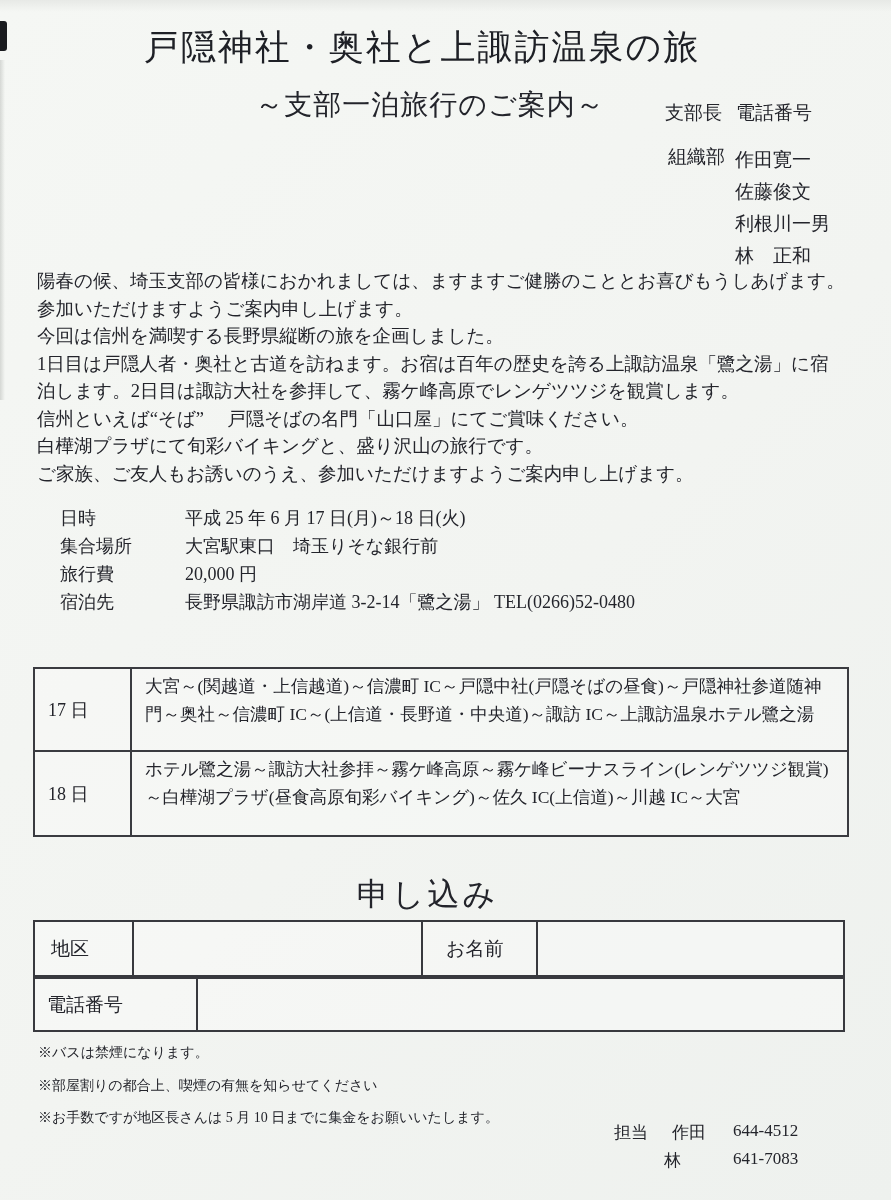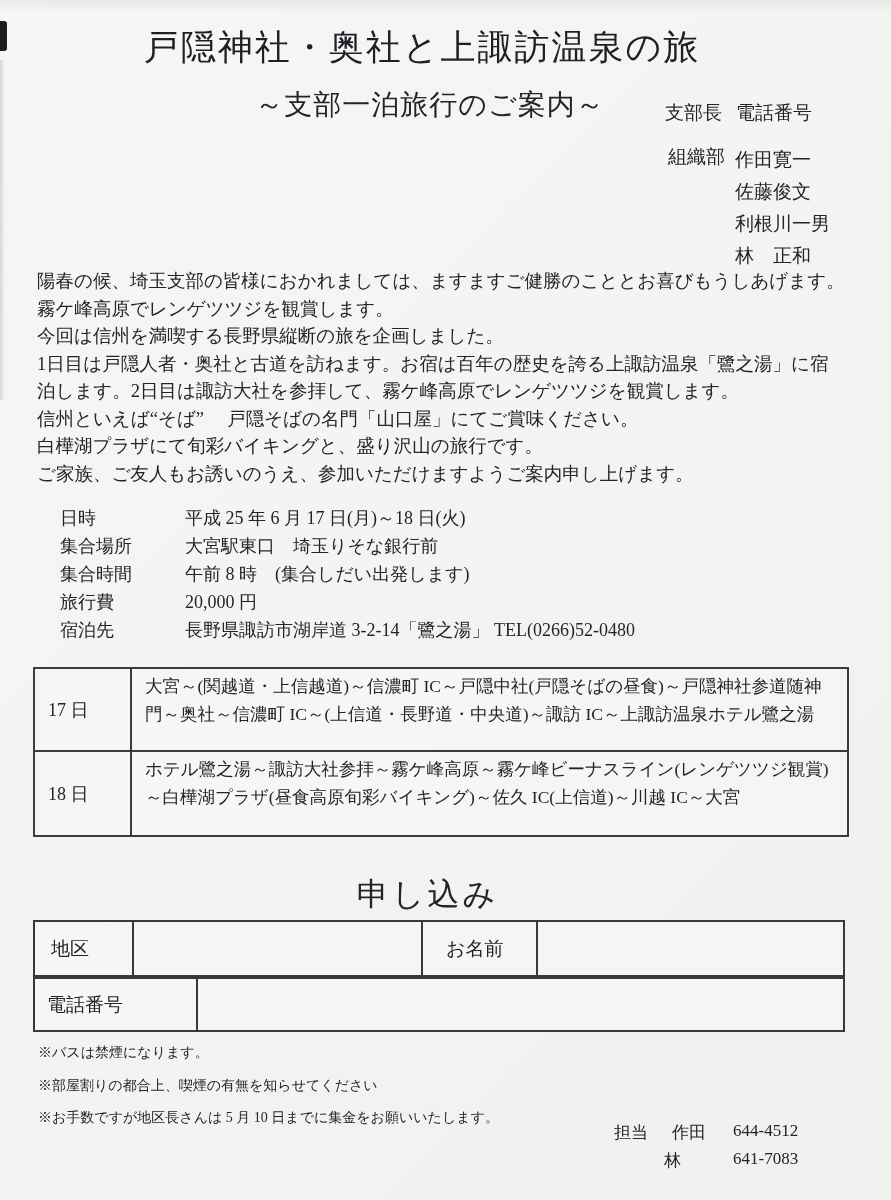--- a/index.html
+++ b/index.html
@@ -95,41 +95,37 @@
     <div class="org-names">
       <span>作田寛一</span>
       <span>佐藤俊文</span>
       <span>利根川一男</span>
       <span>林　正和</span>
     </div>
   </div>
 
   <div class="body-text">
     <p>陽春の候、埼玉支部の皆様におかれましては、ますますご健勝のこととお喜びもうしあげます。</p>
-    <p>霧ケ峰高原でレンゲツツジを観賞します。</p>
+    <p>参加いただけますようご案内申し上げます。</p>
     <p>今回は信州を満喫する長野県縦断の旅を企画しました。</p>
     <p>1日目は戸隠人者・奥社と古道を訪ねます。お宿は百年の歴史を誇る上諏訪温泉「鷺之湯」に宿</p>
     <p>泊します。2日目は諏訪大社を参拝して、霧ケ峰高原でレンゲツツジを観賞します。</p>
     <p>信州といえば“そば”　 戸隠そばの名門「山口屋」にてご賞味ください。</p>
     <p>白樺湖プラザにて旬彩バイキングと、盛り沢山の旅行です。</p>
     <p>ご家族、ご友人もお誘いのうえ、参加いただけますようご案内申し上げます。</p>
   </div>
 
   <div class="details">
     <div class="detail-row">
       <span class="detail-label">日時</span>
       <span class="detail-value">平成 25 年 6 月 17 日(月)～18 日(火)</span>
     </div>
     <div class="detail-row">
       <span class="detail-label">集合場所</span>
       <span class="detail-value">大宮駅東口　埼玉りそな銀行前</span>
-    </div>
-    <div class="detail-row">
-      <span class="detail-label">集合時間</span>
-      <span class="detail-value">午前 8 時　(集合しだい出発します)</span>
     </div>
     <div class="detail-row">
       <span class="detail-label">旅行費</span>
       <span class="detail-value">20,000 円</span>
     </div>
     <div class="detail-row">
       <span class="detail-label">宿泊先</span>
       <span class="detail-value">長野県諏訪市湖岸道 3-2-14「鷺之湯」 TEL(0266)52-0480</span>
     </div>
   </div>

